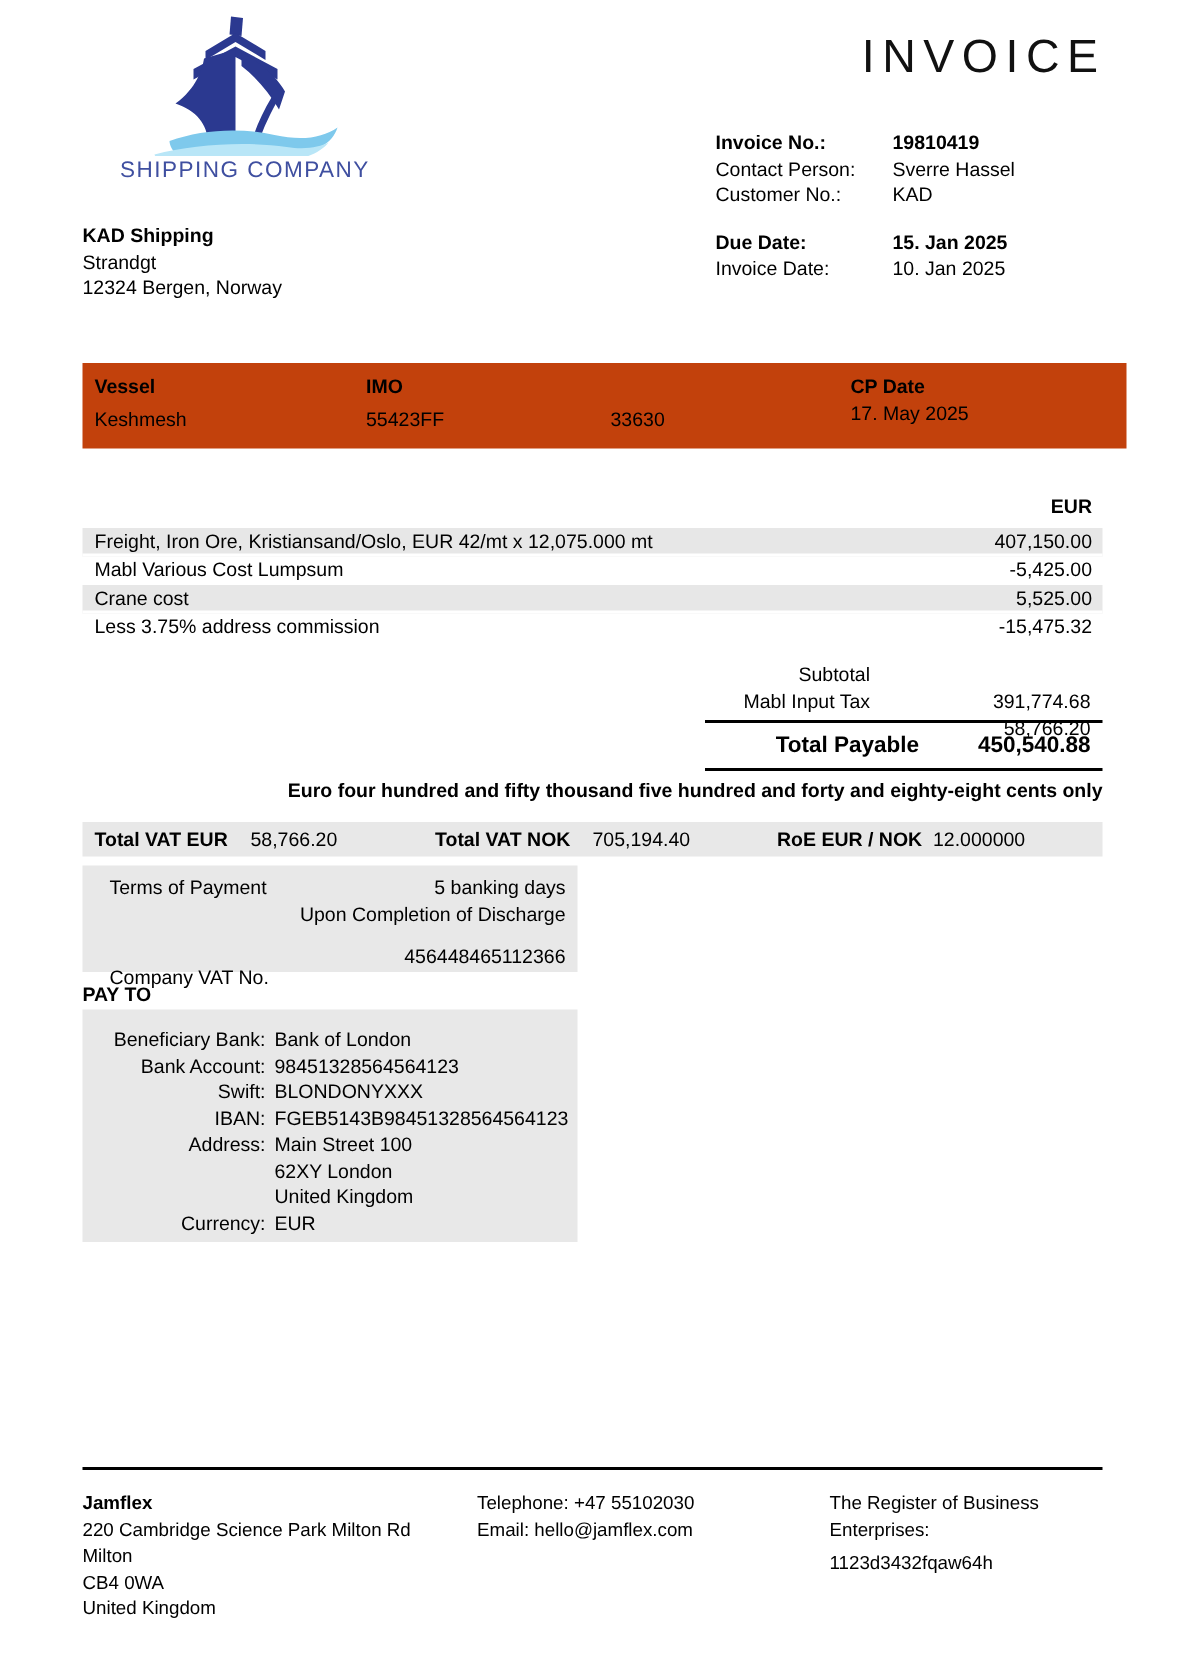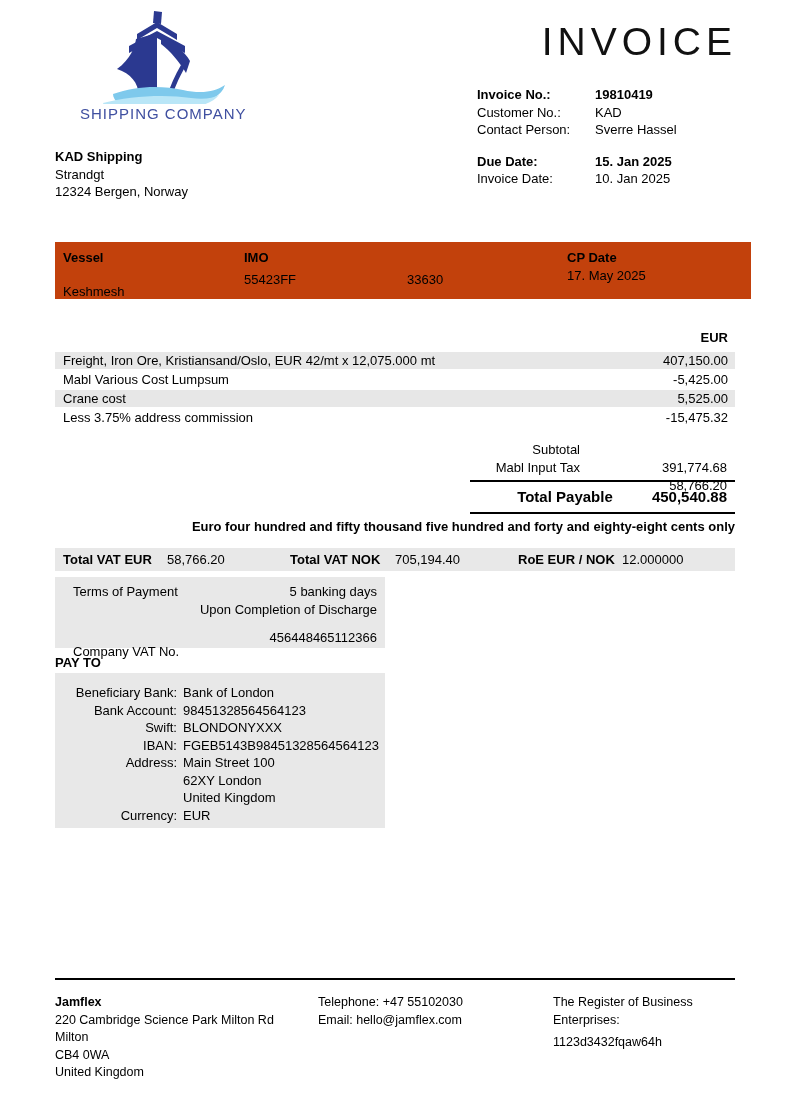--- a/index.html
+++ b/index.html
@@ -10,38 +10,38 @@
     overflow:hidden; margin:0 auto;
   }
   .b { font-weight:bold; }
 
   
   .logo { position:absolute; left:80px; top:10px; width:160px; text-align:center; }
   .logo svg { display:block; margin:0 auto; }
   .logo-text { font-size:15px; letter-spacing:1px; color:#3f4fa0; margin-top:1px; white-space:nowrap; }
 
   
-  .invoice-title { position:absolute; top:20px; right:53px; font-size:39px; letter-spacing:5px; color:#111; }
+  .invoice-title { position:absolute; top:20px; right:53px; font-size:31px; letter-spacing:5px; color:#111; }
 
   
   .meta { position:absolute; left:477px; top:86px; width:260px; }
   .meta-row { display:flex; line-height:17.5px; }
   .meta-row .ml { width:118px; }
   .meta-gap { margin-top:14px; }
 
   
   .sender { position:absolute; left:55px; top:148px; line-height:17.5px; }
 
   
   .vessel { position:absolute; left:55px; top:242px; width:696px; height:57px; background:#c2410c; }
   .vessel span { position:absolute; white-space:nowrap; }
   .v-h1 { left:8px;  top:8px;  font-weight:bold; }
   .v-h2 { left:189px;top:8px;  font-weight:bold; }
   .v-h3 { left:512px;top:8px;  font-weight:bold; }
-  .v-v1 { left:8px;  top:30px;margin-top:12px; }
+  .v-v1 { left:8px;  top:30px; }
   .v-v2 { left:189px;top:30px; }
   .v-v2b{ left:352px;top:30px; }
   .v-v3 { left:512px;top:26px; }
 
   
   .eur-head { position:absolute; top:330px; right:62px; font-weight:bold; }
   .charges { position:absolute; left:55px; top:352px; width:680px; }
   .charge-row { display:flex; height:19px; line-height:18px; }
   .charge-row.odd { background:#e7e7e7; border-bottom:2px solid #fff; }
   .charge-row .desc { flex:1; padding-left:8px; white-space:nowrap; }
@@ -118,26 +118,26 @@
   </div>
 
   <div class="invoice-title">INVOICE</div>
 
   <div class="meta">
     <div class="meta-row b">
       <span class="ml">Invoice No.:</span>
       <span>19810419</span>
     </div>
     <div class="meta-row">
+      <span class="ml">Contact Person:</span>
+      <span>Sverre Hassel</span>
+    </div>
+    <div class="meta-row">
       <span class="ml">Customer No.:</span>
       <span>KAD</span>
-    </div>
-    <div class="meta-row">
-      <span class="ml">Contact Person:</span>
-      <span>Sverre Hassel</span>
     </div>
     <div class="meta-row b meta-gap">
       <span class="ml">Due Date:</span>
       <span>15. Jan 2025</span>
     </div>
     <div class="meta-row">
       <span class="ml">Invoice Date:</span>
       <span>10. Jan 2025</span>
     </div>
   </div>

